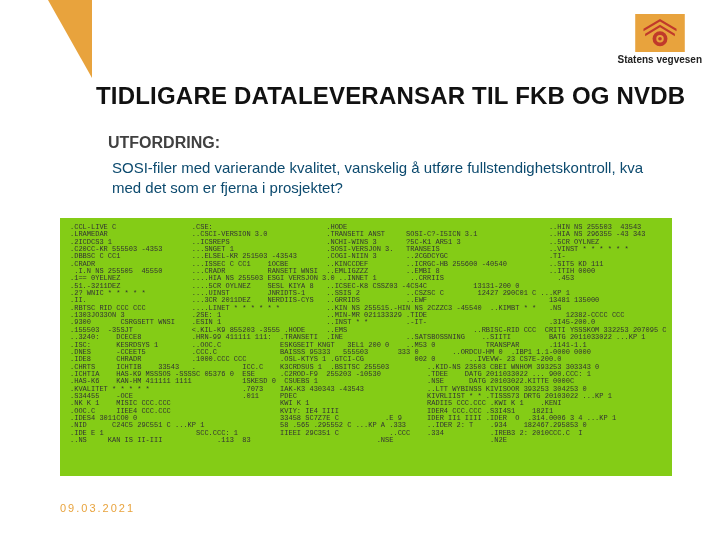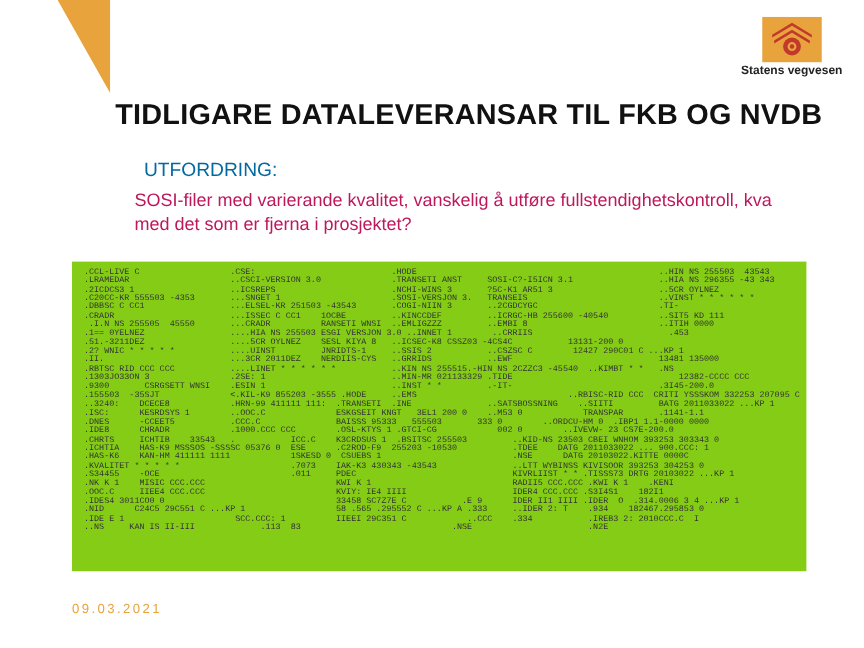--- a/index.html
+++ b/index.html
@@ -5,22 +5,22 @@
   * { margin: 0; padding: 0; box-sizing: border-box; }
   html, body { width: 720px; height: 540px; font-family: Arial, Helvetica, sans-serif; background: #fff; color: #222; overflow: hidden; }
   .slide { position: relative; width: 720px; height: 540px; }
   .logo-wrap { position: absolute; top: 14px; right: 18px; text-align: center; }
   .logo { width: 50px; height: 38px; margin: 0 auto 2px; }
   .logo svg { width: 100%; height: 100%; display: block; }
   .logo-text { font-size: 10px; font-weight: bold; color: #222; }
   
   .wedge { position: absolute; top: 0; left: 48px; width: 44px; height: 78px; background: #E8A33D; clip-path: polygon(0 0, 100% 0, 100% 100%); }
   .title { position: absolute; top: 82px; left: 96px; font-size: 24px; font-weight: 700; letter-spacing: 0.2px; color: #111; }
-  .sub { position: absolute; top: 134px; left: 120px; font-size: 16px; color: #0369a1; }
-  .body { position: absolute; top: 158px; left: 112px; width: 560px; font-size: 15px; line-height: 1.35; color: #be185d; }
+  .sub { position: absolute; top: 134px; left: 108px; font-size: 16px; color: #404040; font-weight: bold; }
+  .body { position: absolute; top: 158px; left: 112px; width: 560px; font-size: 15px; line-height: 1.35; color: #0c4a6e; }
   .code-block { position: absolute; top: 218px; left: 60px; width: 612px; height: 258px; padding: 6px 10px; background: #84cc16; font-family: "Courier New", monospace; font-size: 7px; line-height: 1.05; white-space: pre; color: #333; overflow: hidden; }
   .date { position: absolute; left: 60px; bottom: 26px; font-size: 11px; letter-spacing: 2px; color: #E8A33D; font-weight: 400; }
   .date::before { content: ""; position: absolute; left: 0; top: 50%; width: 630px; height: 1px; background: #f0d9b8; z-index: -1; }
 </style>
 </head>
 <body>
 
 <div class="slide">
   <div class="wedge"></div>
 

